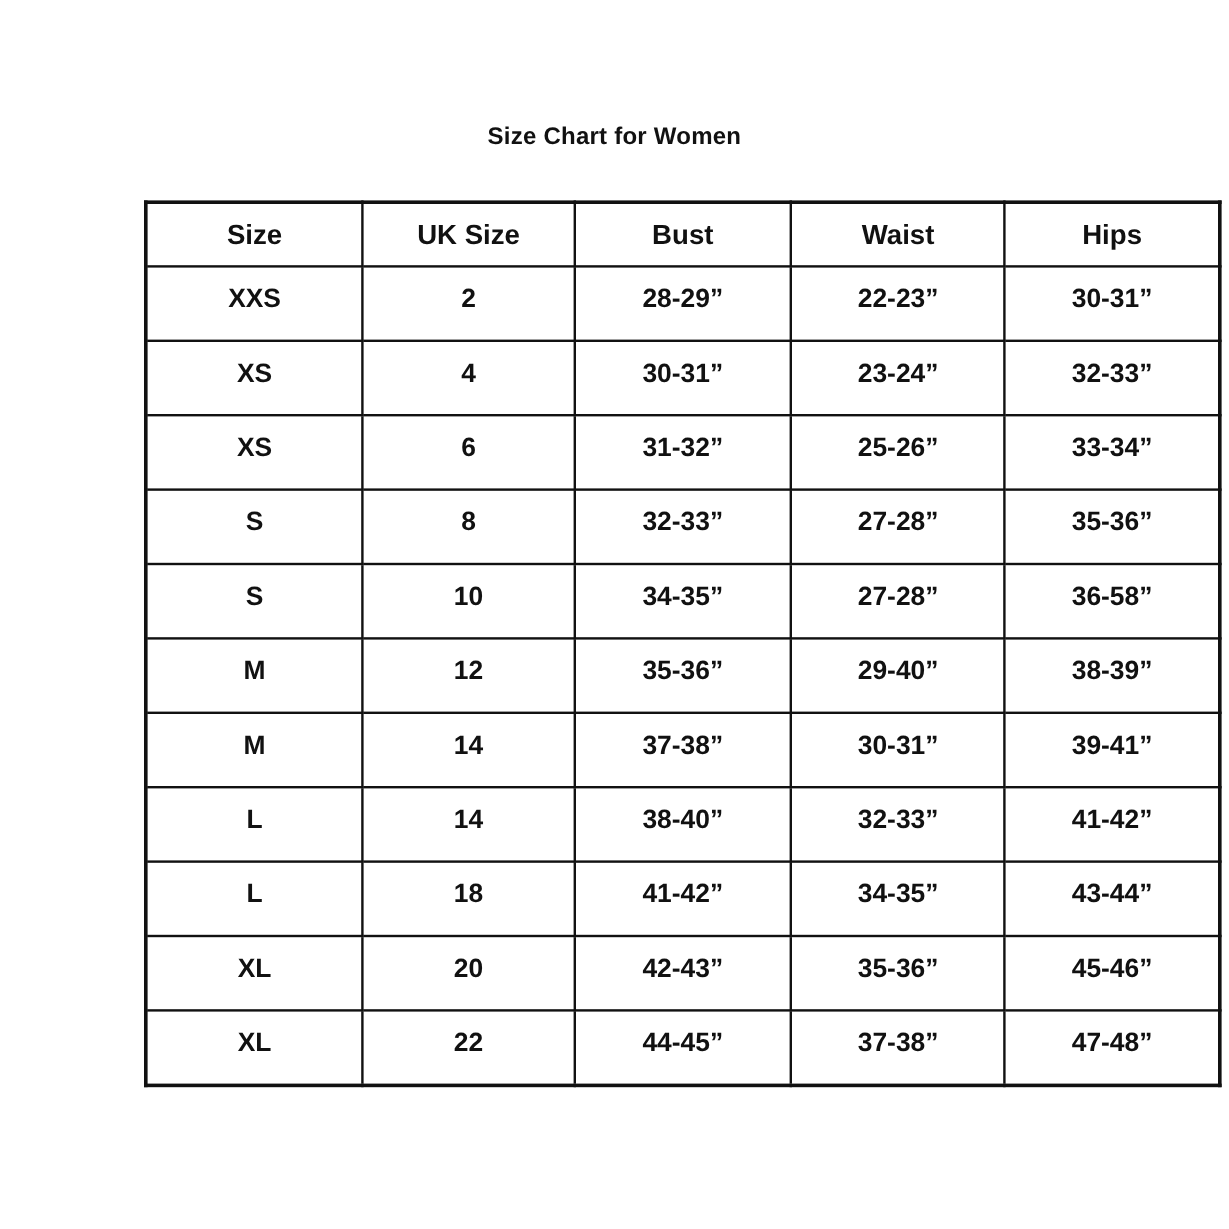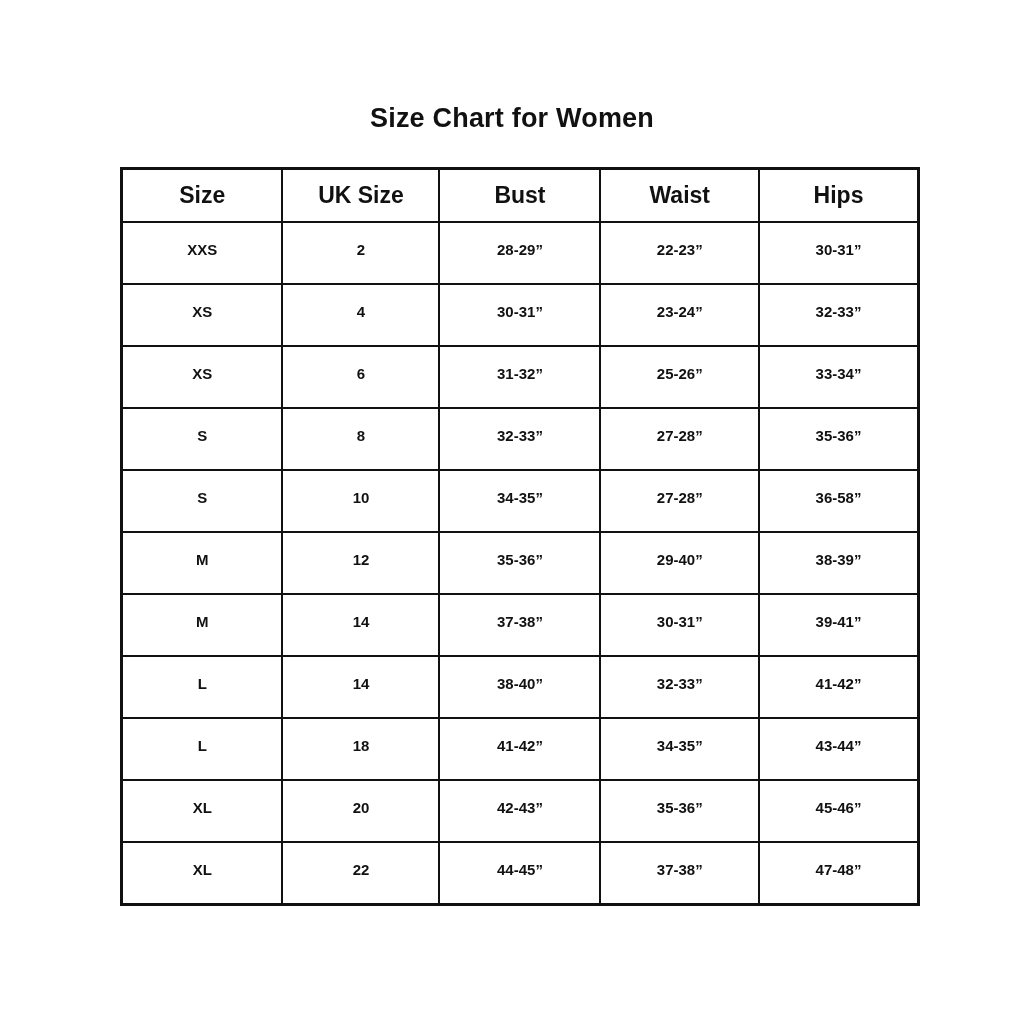--- a/index.html
+++ b/index.html
@@ -17,30 +17,30 @@
     height: 1024px;
     background: #ffffff;
     overflow: hidden;
   }
   .chart-title {
     position: absolute;
     top: 103px;
     left: 0;
     width: 1024px;
     text-align: center;
-    font-size: 27px;
+    font-size: 20px;
     font-weight: bold;
     letter-spacing: 0.2px;
     color: #111111;
   }
   table.size-table {
     position: absolute;
     top: 167px;
     left: 120px;
-    width: 800px;
+    width: 898px;
     border-collapse: collapse;
     table-layout: fixed;
     background: #ffffff;
     border: 3px solid #111111;
   }
   table.size-table th,
   table.size-table td {
     border: 2px solid #111111;
     text-align: center;
     vertical-align: middle;
@@ -50,21 +50,21 @@
     overflow: hidden;
     white-space: nowrap;
   }
   table.size-table th {
     height: 51px;
     font-size: 23px;
     padding: 0;
   }
   table.size-table td {
     height: 52px;
-    font-size: 15px;
+    font-size: 22px;
     padding: 0 0 8px 0;
   }
   col.c0 { width: 20.2%; }
   col.c1 { width: 19.7%; }
   col.c2 { width: 20.2%; }
   col.c3 { width: 19.9%; }
   col.c4 { width: 20.0%; }
 </style>
 </head>
 <body>

